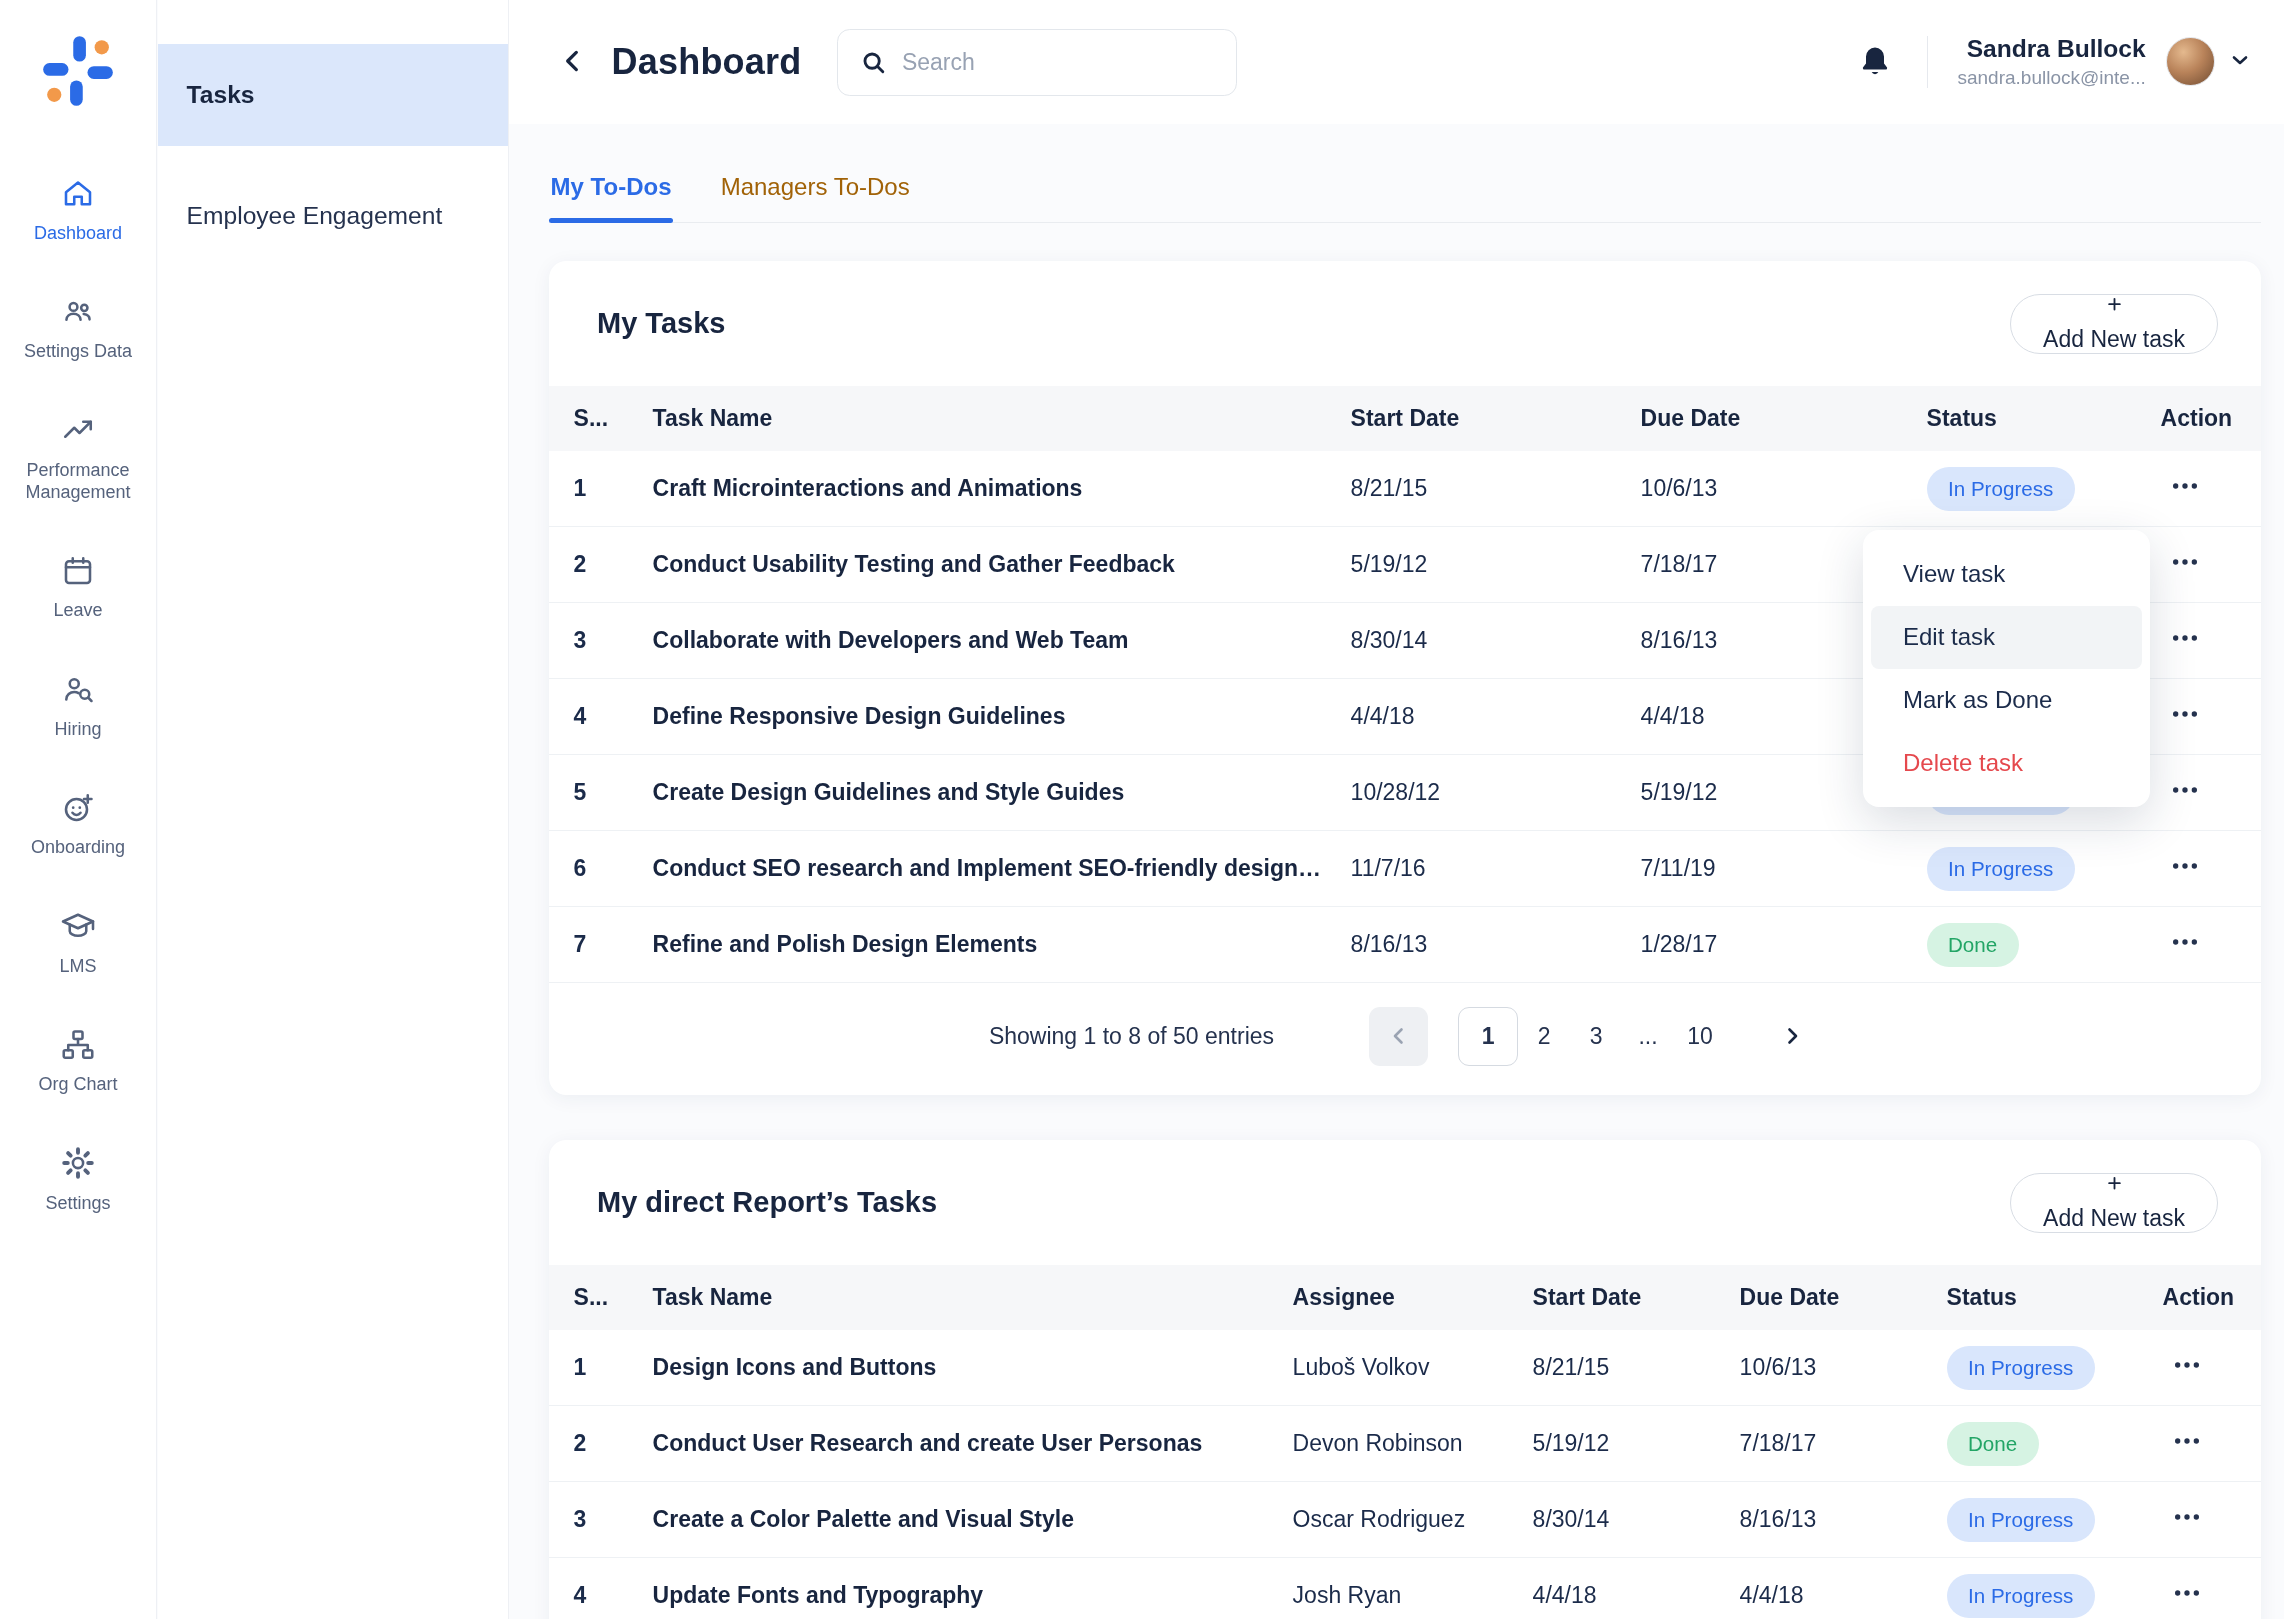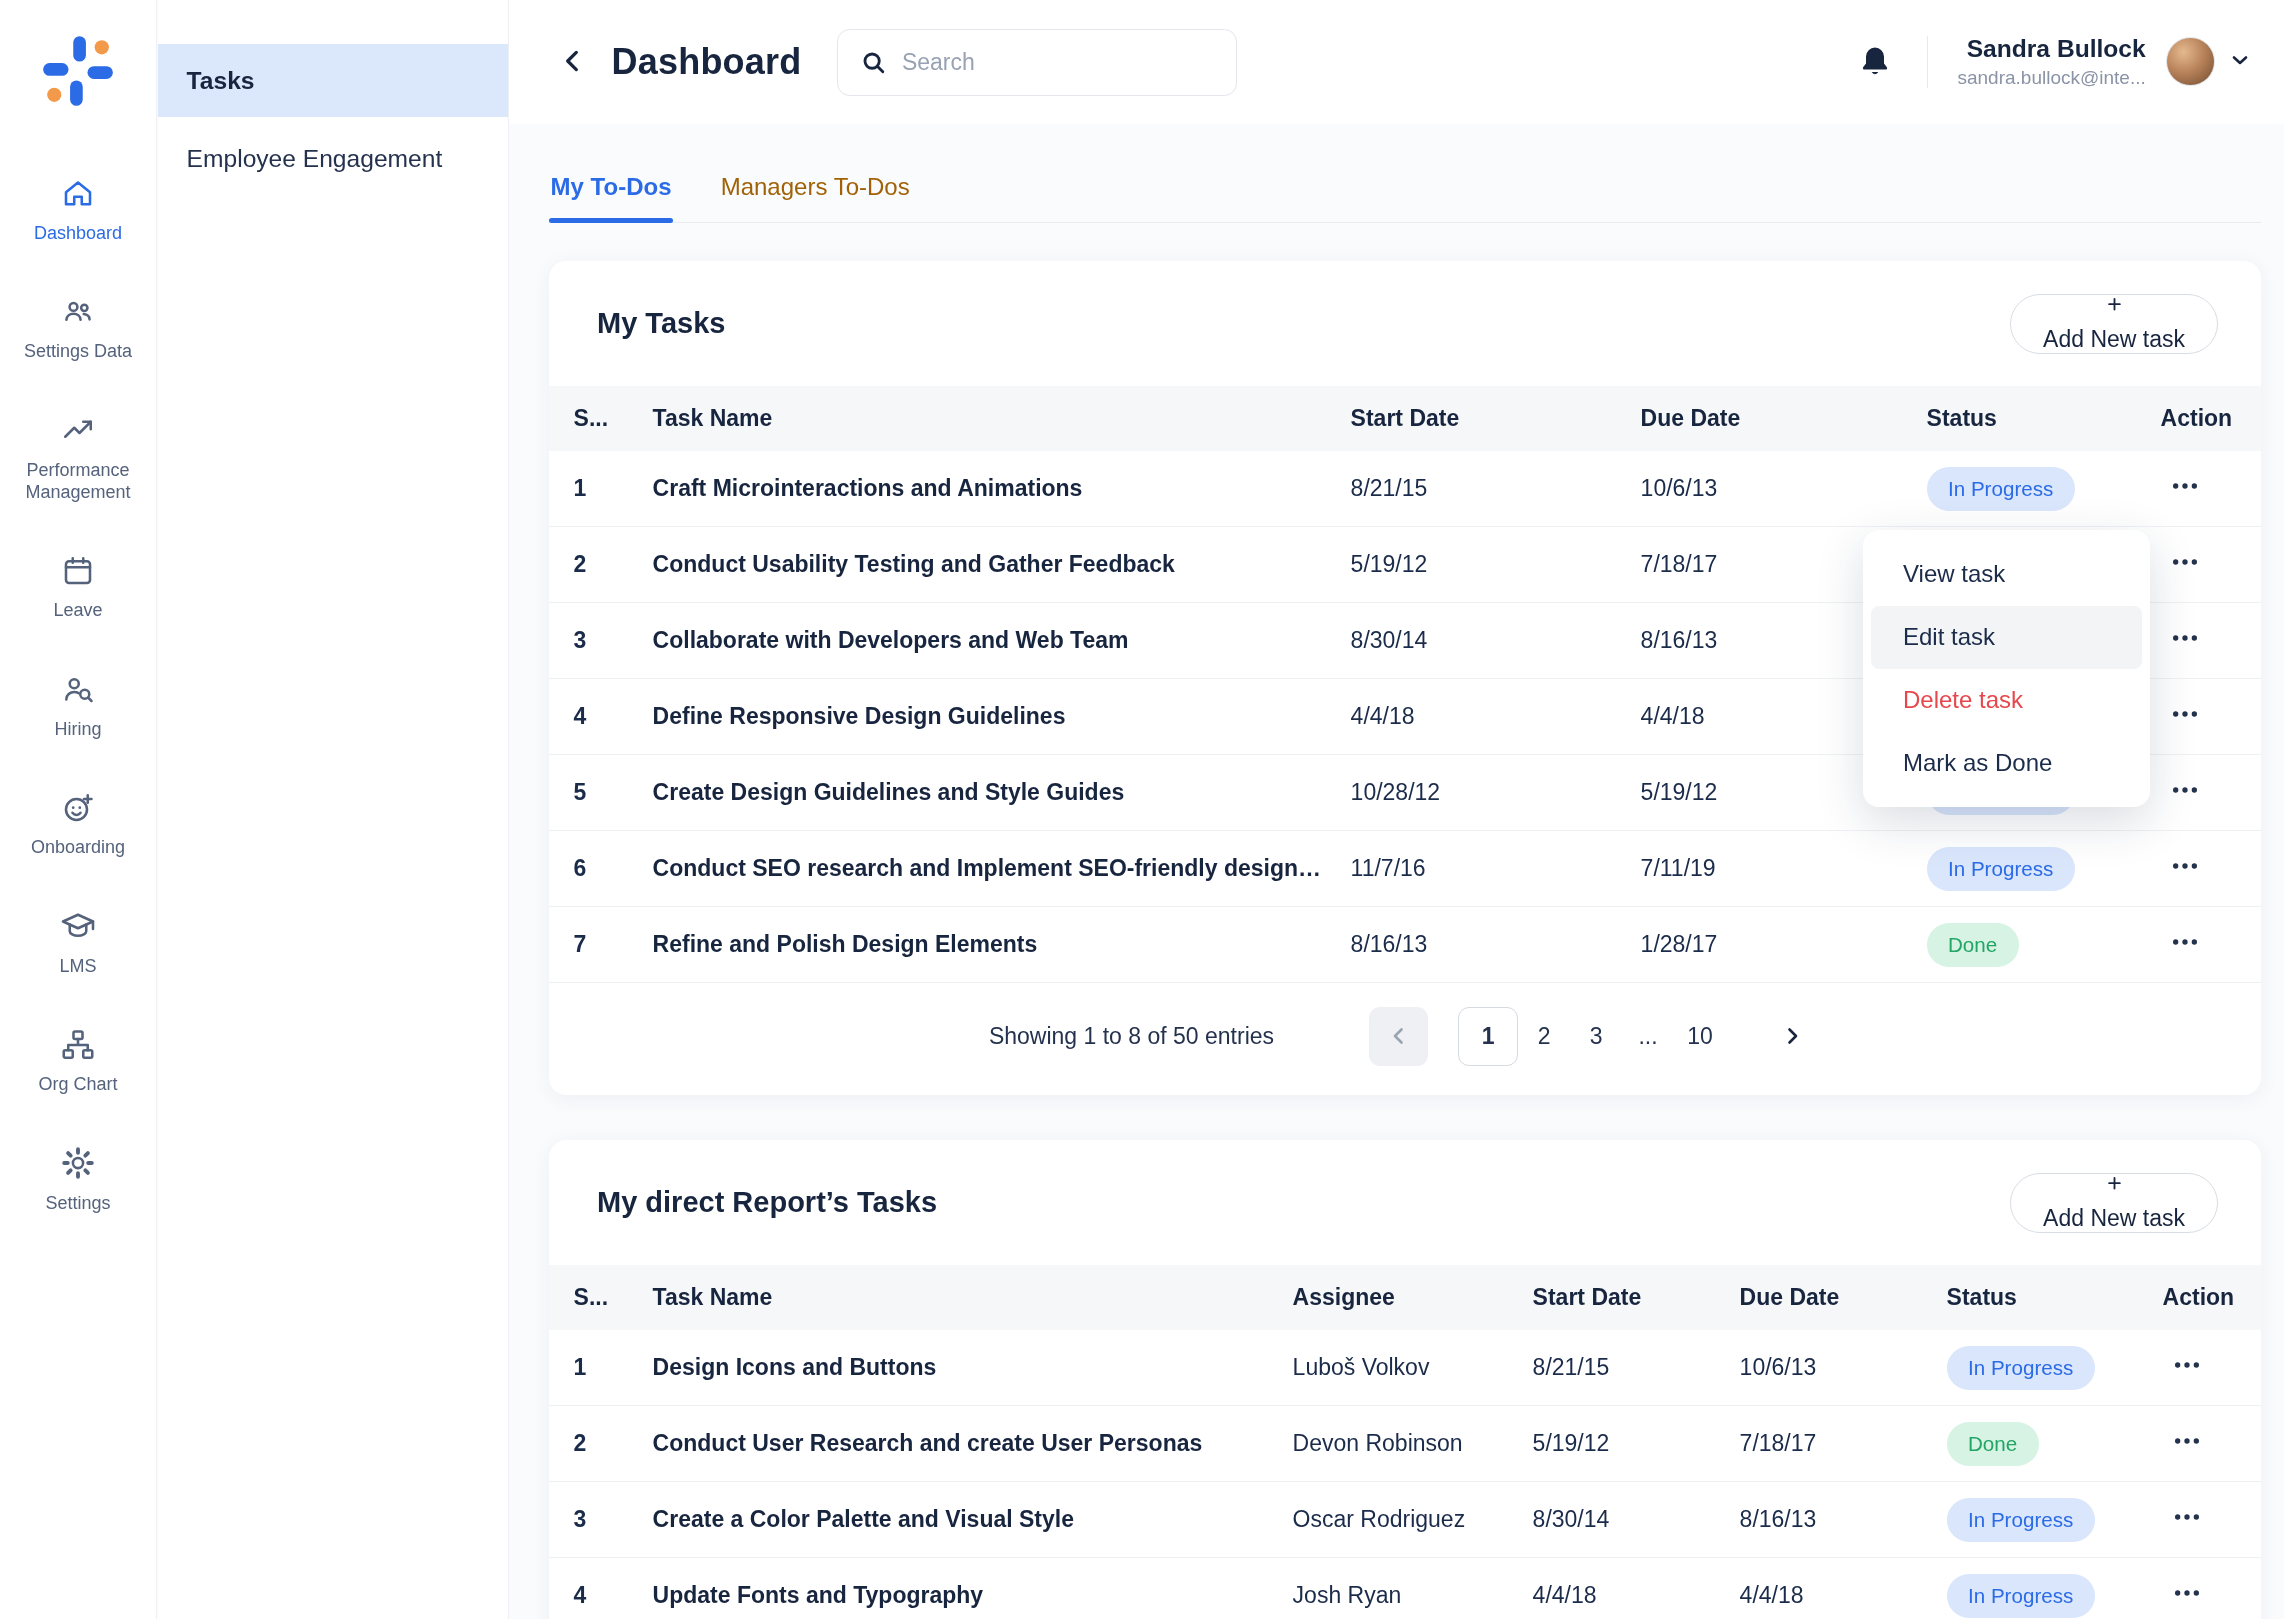--- a/index.html
+++ b/index.html
@@ -15,22 +15,22 @@
                margin-bottom:49px; color:#55627c; cursor:pointer; }
   .rail-item .ricon { width:38px; height:38px; display:flex; align-items:center; justify-content:center; }
   .rail-item .ricon svg { width:36px; height:36px; stroke:currentColor; fill:none; stroke-width:1.7;
                           stroke-linecap:round; stroke-linejoin:round; }
   .rail-item .rlabel { font-size:18px; line-height:22px; text-align:center; max-width:135px; }
   .rail-item.active { color:#2b6be6; }
 
   
   .sidebar { position:absolute; left:158px; top:0; width:351px; height:100%; background:#fff;
              border-right:0.8px solid #eef0f4; padding-top:44px; z-index:4; }
-  .side-item { height:73px; display:flex; align-items:center; padding-left:28.6px; font-size:24.6px;
-               color:#25324e; cursor:pointer; margin-bottom:5px; }
+  .side-item { height:102px; display:flex; align-items:center; padding-left:28.6px; font-size:24.6px;
+               color:#25324e; cursor:pointer; margin-bottom:19px; }
   .side-item.active { background:#dbe7fb; color:#18253f; font-weight:700; }
 
   
   .header { position:absolute; left:509px; top:0; right:0; height:124px; background:#fff;
             display:flex; align-items:center; padding:0 32px 0 46px; z-index:3; }
   .back-btn { width:36px; height:36px; border:none; background:transparent; color:#18253f; cursor:pointer; }
   .back-btn svg { width:32px; height:32px; stroke:currentColor; fill:none; stroke-width:2.4; stroke-linecap:round; stroke-linejoin:round; }
   .page-title { font-size:36px; font-weight:700; color:#18253f; margin-left:20.6px; letter-spacing:0.2px; }
   .search-box { margin-left:36px; width:400px; height:67px; border:0.8px solid #e3e7ec; border-radius:12.7px;
                 background:#fff; display:flex; align-items:center; padding:0 20.6px; gap:14.3px; }
@@ -425,22 +425,22 @@
         <svg viewBox="0 0 24 24">
             <path d="M9.5 5.5 L16 12 L9.5 18.5"></path>
           </svg>
       </button>
     </div>
   </section>
 
   <div class="ctx-menu">
     <div class="ctx-item">View task</div>
     <div class="ctx-item highlight">Edit task</div>
+    <div class="ctx-item">Mark as Done</div>
     <div class="ctx-item danger">Delete task</div>
-    <div class="ctx-item">Mark as Done</div>
   </div>
 
   <section class="card card2">
     <div class="card-head">
       <h2 class="card-title">My direct Report’s Tasks</h2>
       <button class="add-btn">
         <svg viewBox="0 0 24 24">
             <path d="M12 5 V19 M5 12 H19"></path>
           </svg>
         <span>Add New task</span>

